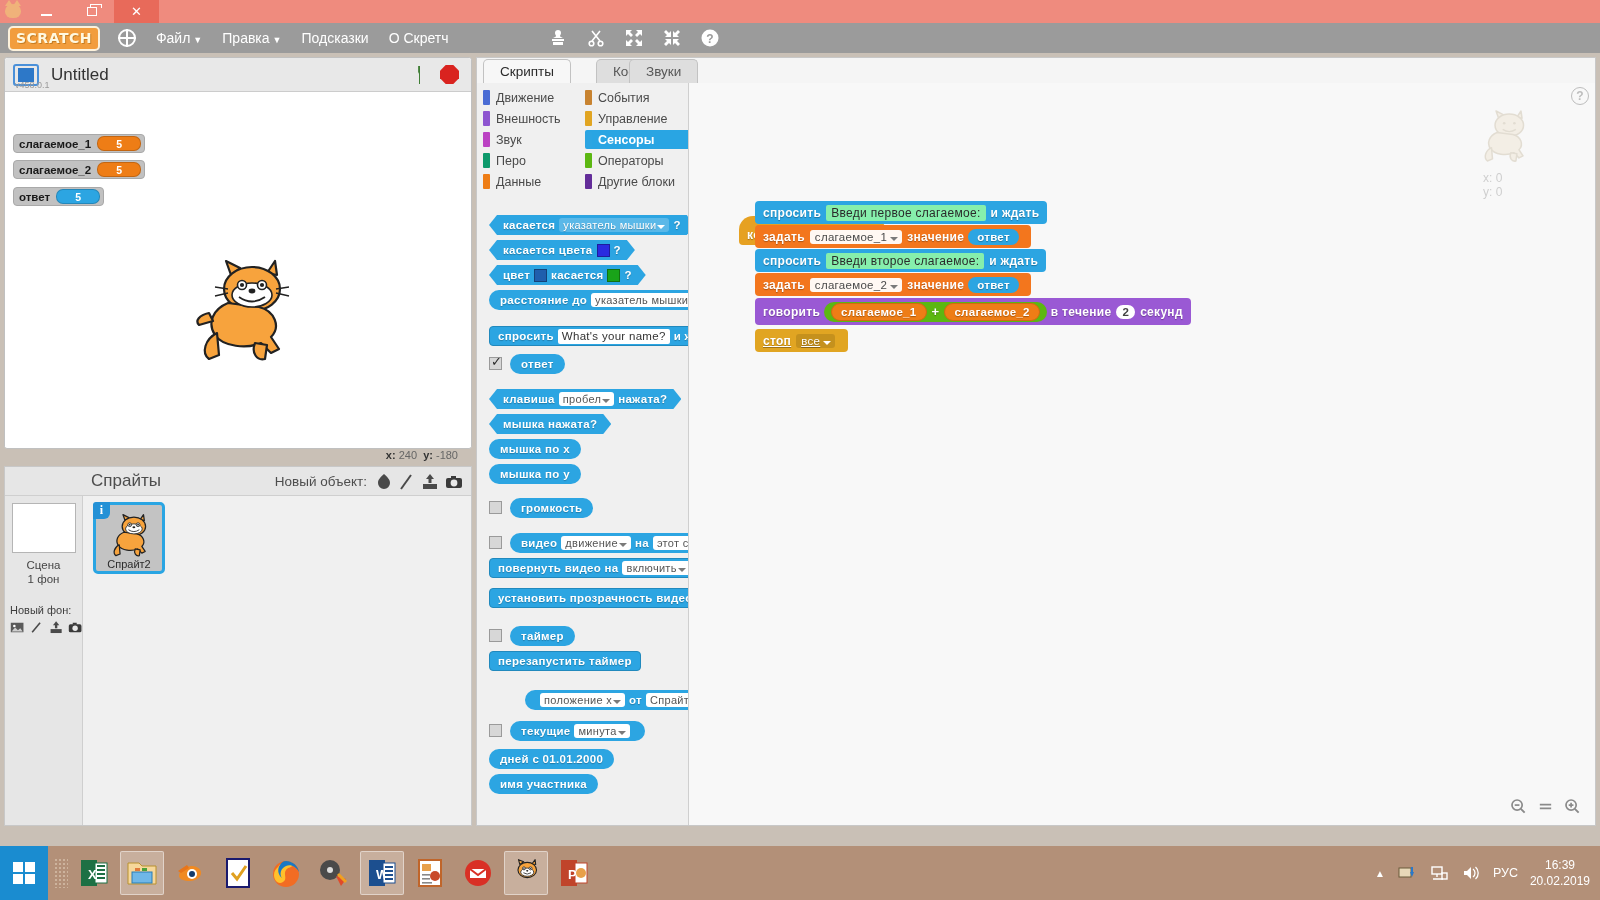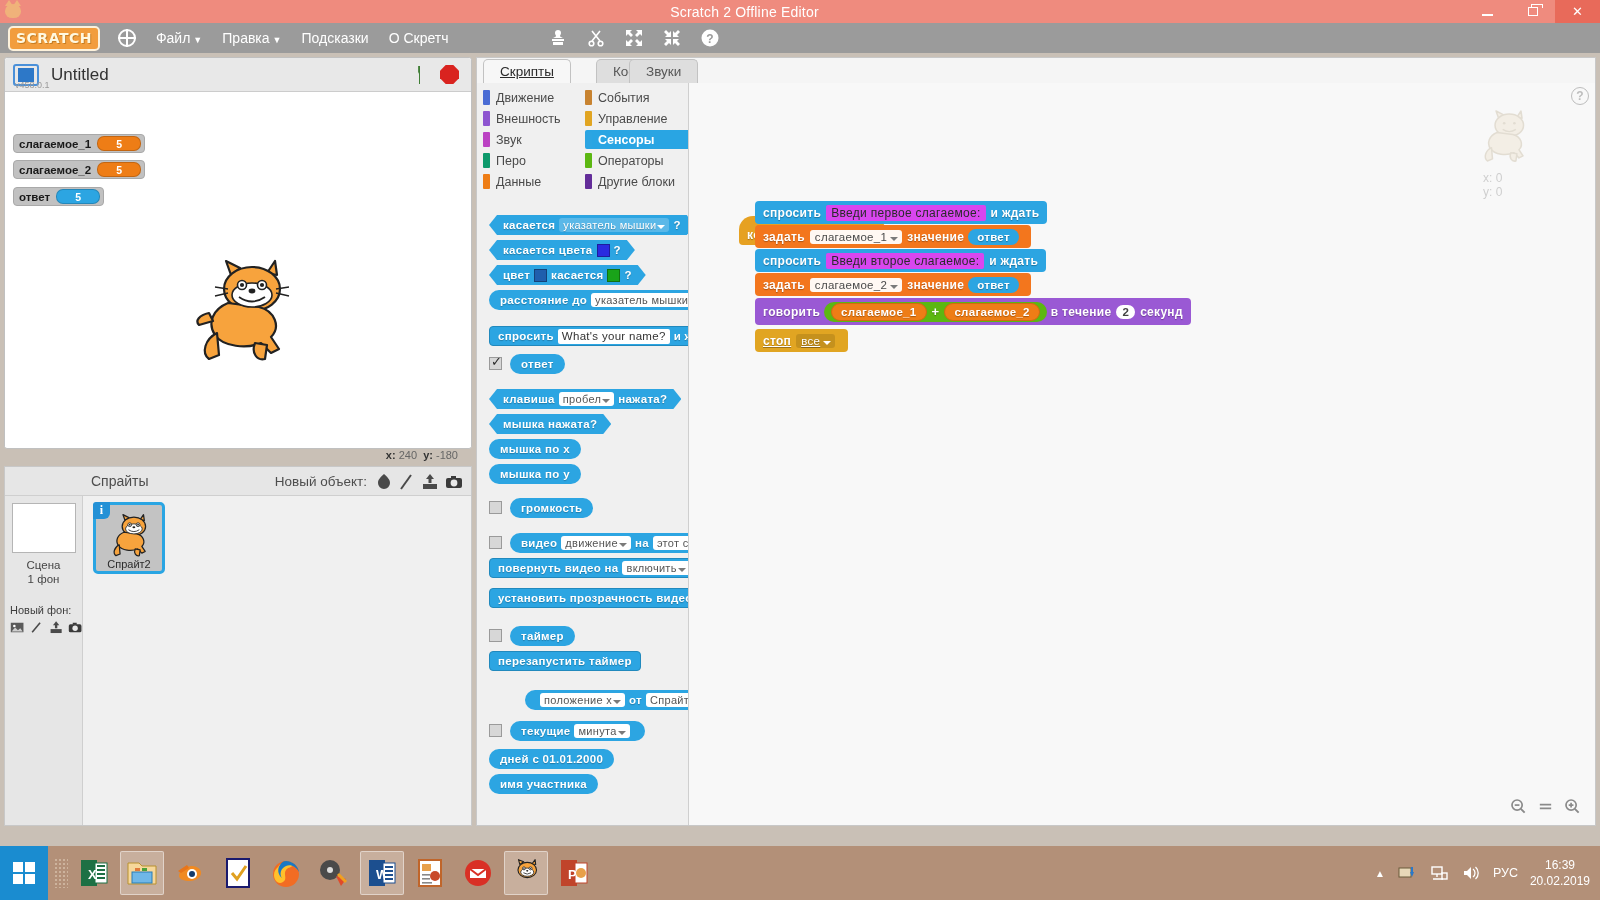--- a/index.html
+++ b/index.html
@@ -137,21 +137,21 @@
   
   #sprite-pane {
     position: absolute; left: 4px; top: 466px; width: 468px; height: 360px;
     background: #f0f0f0; border: 1px solid #c8c8c8;
   }
   #sprite-header {
     height: 29px; background: #e6e6e6; border-bottom: 1px solid #cfcfcf;
     display: flex; align-items: center; padding-left: 86px;
     position: relative;
   }
-  #sprite-header .sh-title { font-size: 14px; color: #4d4d4d; }
+  #sprite-header .sh-title { font-size: 17px; color: #4d4d4d; }
   #newobj-label { position:absolute; right: 104px; top: 7px; font-size: 13.5px; color: #4d4d4d; }
   .mini-ic { position:absolute; top: 6px; width: 18px; height: 18px; }
 
   #stage-thumb-col {
     position: absolute; left: 0; top: 29px; width: 78px; bottom: 0;
     background: #e6e6e6; border-right: 1px solid #cfcfcf;
   }
   #stage-thumb {
     margin: 7px auto 0 auto; width: 64px; height: 50px; background:#fff;
     border: 1px solid #b5b5b5;
@@ -271,21 +271,21 @@
   .sblk.events { background: #e6a122; }
   .sblk.sensing { background: #2ca5e2; }
   .sblk.data { background: #f3761d; }
   .sblk.looks { background: #9a59d4; }
   .sblk.control { background: #e1a522; }
   .hat {
     border-radius: 14px 14px 4px 4px; height: 29px; padding-top: 6px;
     align-items: flex-end; padding-bottom: 3px;
   }
   .sinp-txt {
-    background:#d946ef; color:#2b2b2b; font-weight: normal; text-shadow:none;
+    background:#86efac; color:#2b2b2b; font-weight: normal; text-shadow:none;
     border-radius: 2px; padding: 1px 5px; margin: 0 5px; font-size: 12px;
   }
   .sinp-drop {
     background: rgba(255,255,255,.95); color:#4a4a4a; text-shadow:none;
     font-weight: normal; border-radius: 3px; padding: 1px 15px 1px 5px;
     margin: 0 5px; position: relative; font-size: 11.5px;
   }
   .sinp-drop:after {
     content:""; position:absolute; right:4px; top:7px;
     border-left:4px solid transparent; border-right:4px solid transparent;
@@ -332,21 +332,20 @@
   #clock { font-size: 12px; color:#fff; text-align:center; line-height: 16px; }
   #lang { font-size: 12.5px; color:#fff; }
 </style>
 </head>
 <body>
 
 <div id="titlebar">
   <div class="tb-icon">
       <div class="catface"></div>
     </div>
-  <div class="tb-title">Scratch 2 Offline Editor</div>
   <div class="wbtns">
     <div class="wbtn">
         <div class="min"></div>
       </div>
     <div class="wbtn">
         <div class="rest"></div>
       </div>
     <div class="wbtn close">✕</div>
   </div>
 </div>
@@ -515,21 +514,21 @@
         <ellipse cx="57" cy="34" rx="3.4" ry="2.4" fill="#222"></ellipse>
         <path d="M44 40 q13 9 26 0" fill="none" stroke="#222" stroke-width="2"></path>
       </svg>
       <div class="sname">Спрайт2</div>
     </div>
   </div>
 </div>
 
 <div id="editor">
   <div id="tabs">
-    <div class="tab active" style="left:6px;text-decoration:underline;">Скрипты</div>
+    <div class="tab active" style="left:6px;">Скрипты</div>
     <div class="tab" style="left:84px;margin-left:35px;">Костюмы</div>
     <div class="tab" style="left:152px;">Звуки</div>
   </div>
 
   <div id="palette-col">
     <div id="cat-grid">
       <div class="cat-row">
           <span class="cat-chip" style="background:#4a6cd4"></span>
           <span class="cat-name">Движение</span>
         </div>

